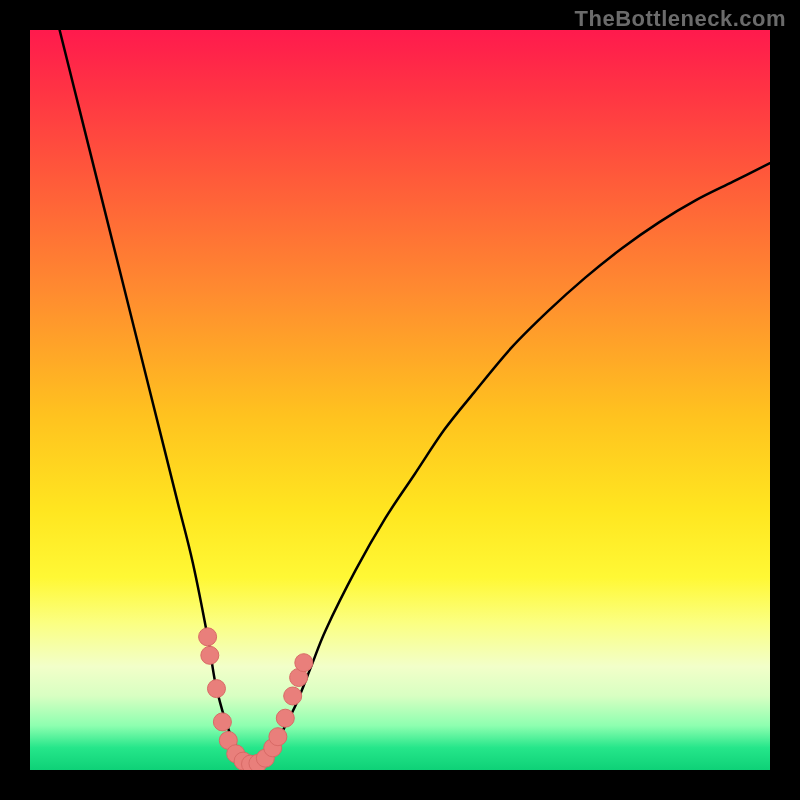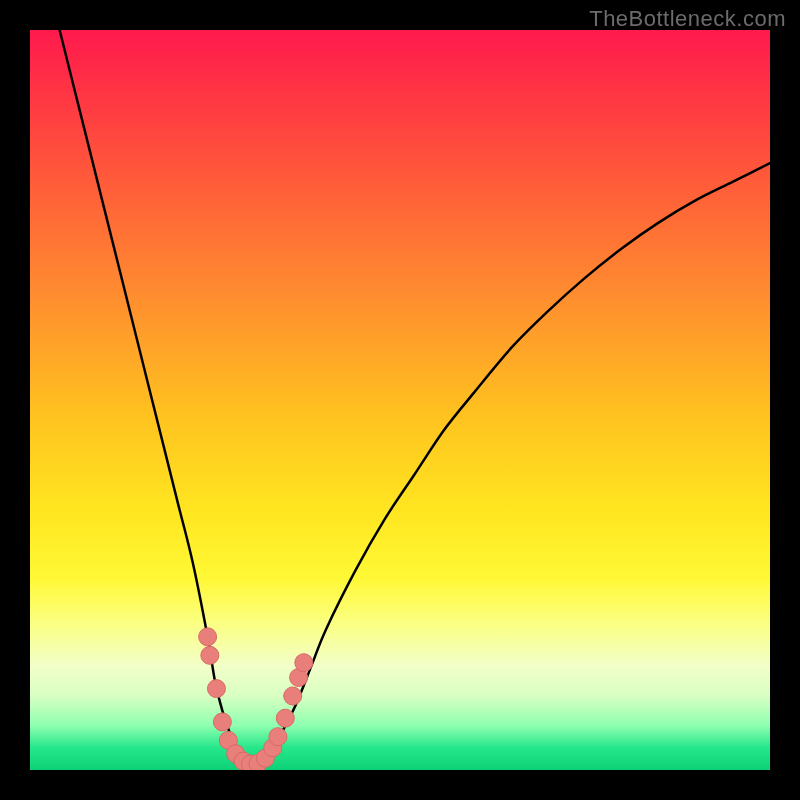--- a/index.html
+++ b/index.html
@@ -41,21 +41,21 @@
       #25e68a 97%,
       #0ed177 100%
     );
   }
   .watermark {
     position: absolute;
     top: 6px;
     right: 14px;
     color: #6b6b6b;
     font-size: 22px;
-    font-weight: 400;
+    font-weight: 700;
     letter-spacing: 0.5px;
     user-select: none;
   }
   svg.curve {
     position: absolute;
     left: 0;
     top: 0;
     width: 740px;
     height: 740px;
   }

